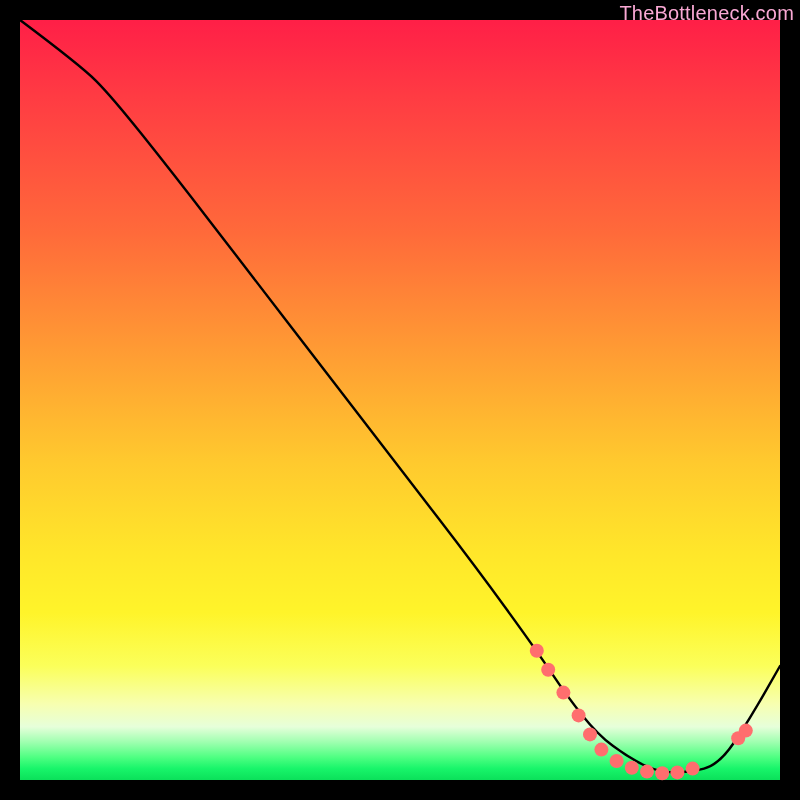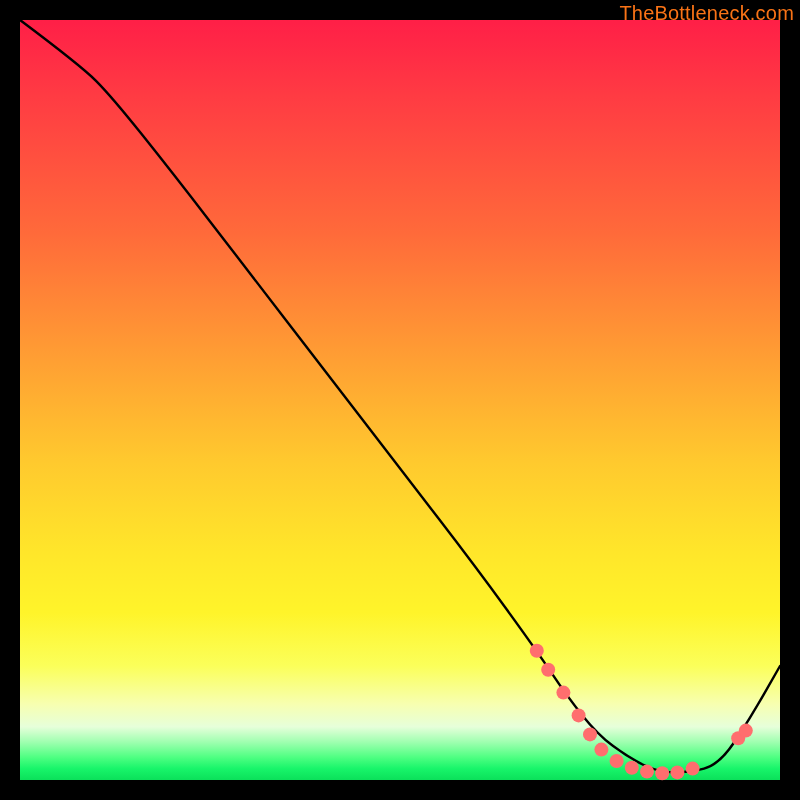--- a/index.html
+++ b/index.html
@@ -47,21 +47,21 @@
     left: 0;
     top: 0;
     width: 760px;
     height: 760px;
     overflow: visible;
   }
   .watermark {
     position: absolute;
     top: 2px;
     right: 6px;
-    color: #f97316;
+    color: #f9a8d4;
     font-size: 20px;
     letter-spacing: 0.2px;
     user-select: none;
   }
 </style>
 </head>
 <body>
 
 <div class="stage">
   <div class="plot-area">

